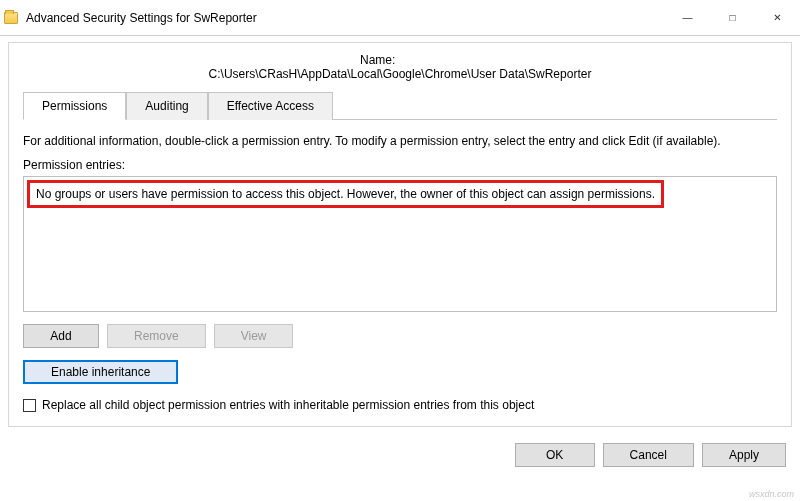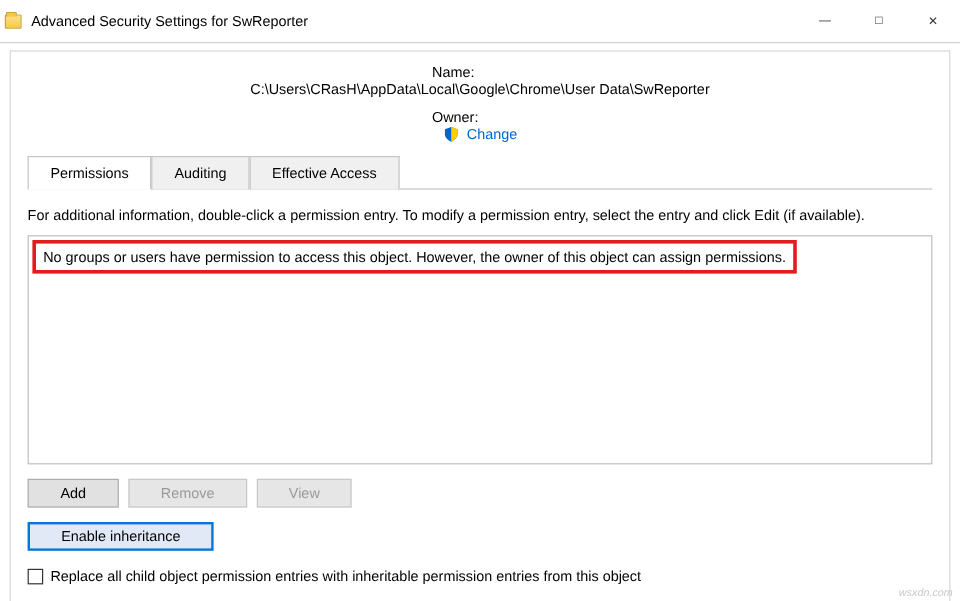--- a/index.html
+++ b/index.html
@@ -71,21 +71,21 @@
       margin-right:0;
       position:relative;
       top:1px;
       cursor:pointer;
     }
     .tab.active { background:#fff; border-bottom:1px solid #fff; }
     .info-text { margin:14px 0 10px 0; }
     .sub-label { margin-bottom:4px; }
     .perm-box {
       border:1px solid #bfbfbf;
-      height:191px;
+      height:136px;
       padding:6px 6px;
       background:#fff;
       position:relative;
     }
     .highlight {
       border:3px solid #e11c1c;
       padding:4px 6px;
       display:inline-block;
       margin:-3px -3px 0 -3px;
     }
@@ -129,40 +129,29 @@
   </div>
 </div>
 
 <div class="content">
 
   <div class="row">
     <div class="label-col">Name:</div>
     <div>C:\Users\CRasH\AppData\Local\Google\Chrome\User Data\SwReporter</div>
   </div>
 
-  <div class="row">
-    <div class="label-col">Owner:</div>
-    <div class="owner-change">
-      <span class="shield">
-        <svg viewBox="0 0 16 16" width="14" height="14">
-          <path d="M8 1 L14 3 V8 C14 12 8 15 8 15 C8 15 2 12 2 8 V3 Z" fill="#0066cc"></path>
-          <path d="M8 1 L14 3 V8 C14 12 8 15 8 15 V1 Z" fill="#ffcc00"></path>
-        </svg>
-      </span>
-      <span class="link">Change</span>
-    </div>
-  </div>
 
   <div class="tabs">
     <div class="tab active">Permissions</div>
     <div class="tab">Auditing</div>
     <div class="tab">Effective Access</div>
   </div>
 
   <div class="info-text">For additional information, double-click a permission entry. To modify a permission entry, select the entry and click Edit (if available).</div>
+  <div class="sub-label">Permission entries:</div>
 
   <div class="perm-box">
     <span class="highlight">No groups or users have permission to access this object. However, the owner of this object can assign permissions.</span>
   </div>
 
   <div class="btn-row">
     <button class="btn">Add</button>
     <button class="btn disabled">Remove</button>
     <button class="btn disabled">View</button>
   </div>

